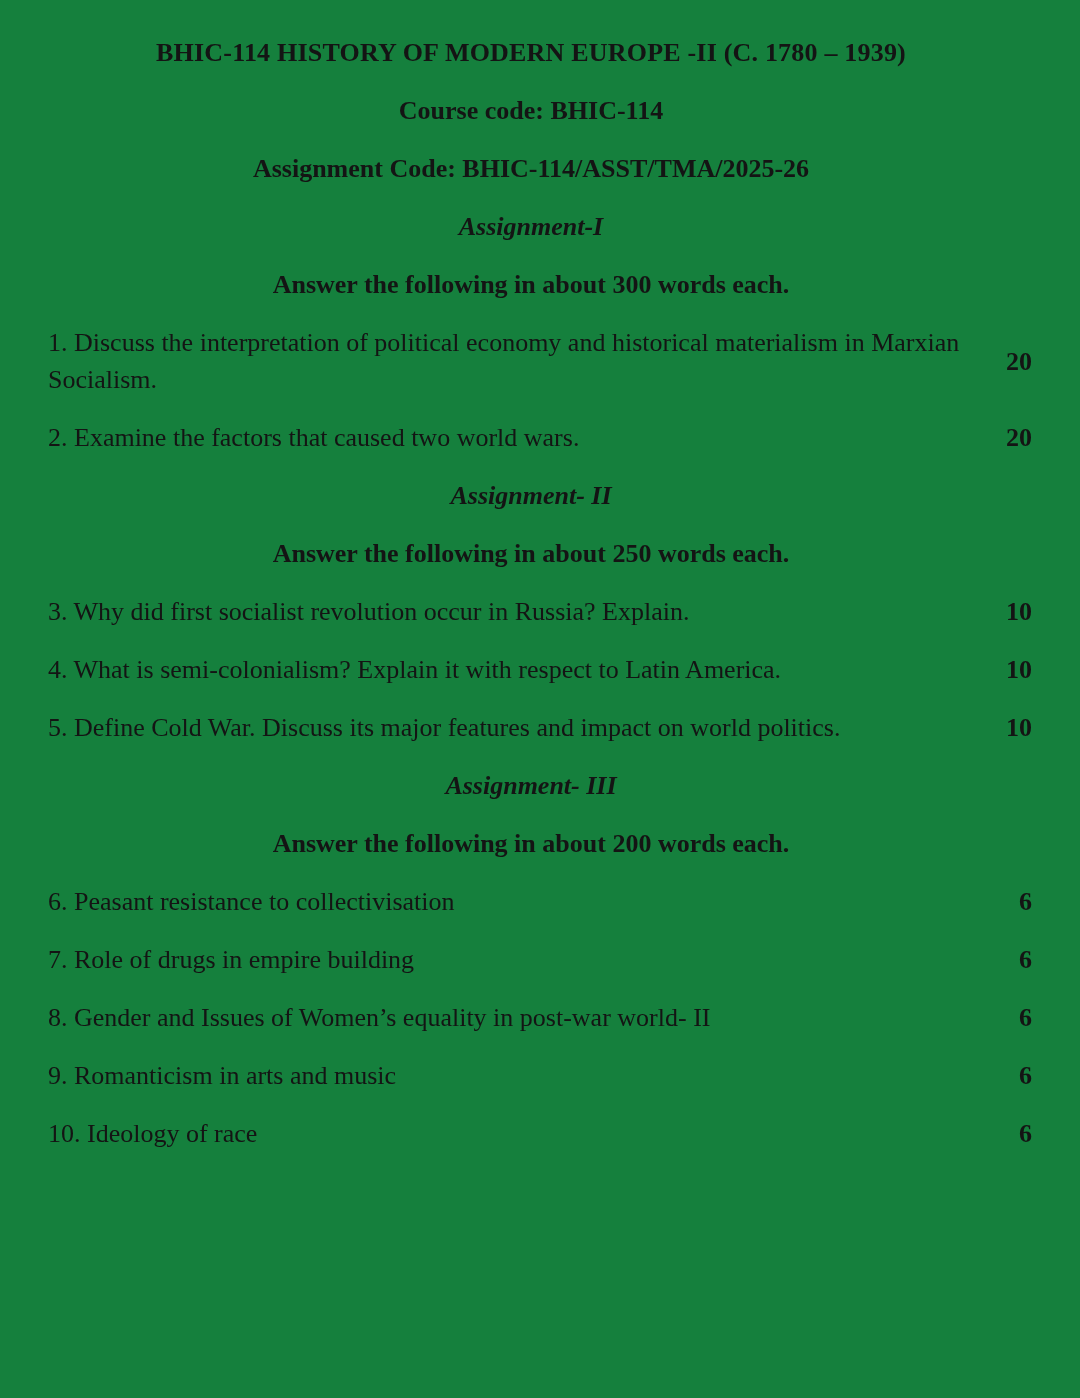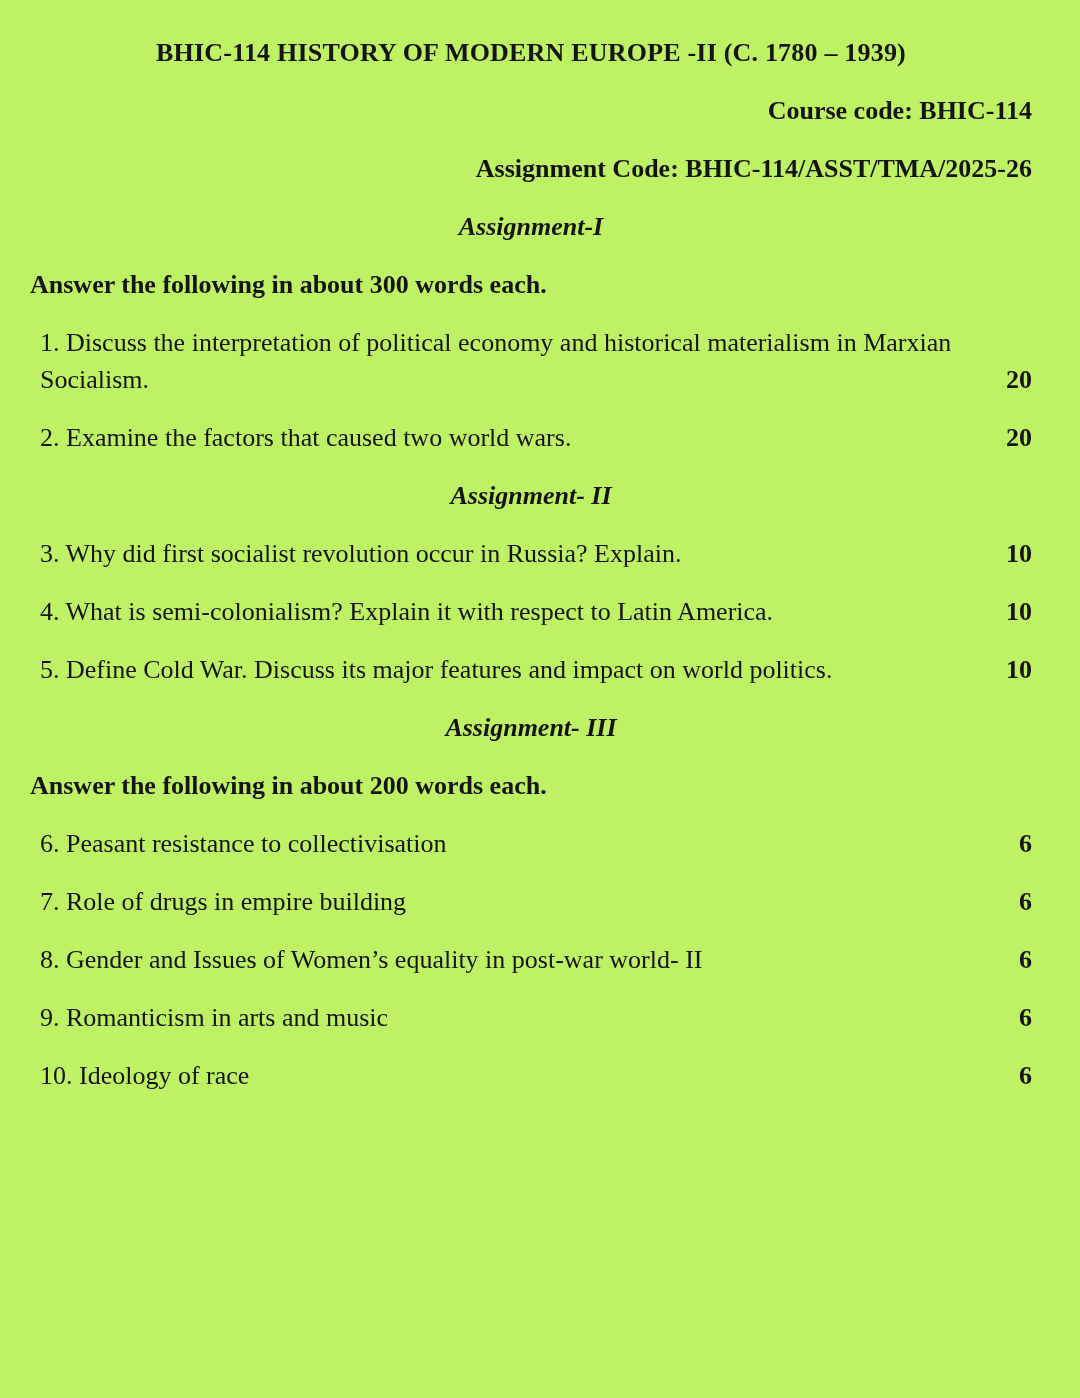--- a/index.html
+++ b/index.html
@@ -4,46 +4,47 @@
 <style>
   html, body {
     margin: 0;
     padding: 0;
     background: #ffffff;
   }
   .page {
     width: 1080px;
     height: 1398px;
     box-sizing: border-box;
-    background: #bef264;
+    background: #15803d;
     color: #141414;
     font-family: "Liberation Serif", "DejaVu Serif", serif;
     font-size: 26px;
     line-height: 37px;
     padding: 34px 48px 0 30px;
     overflow: hidden;
   }
   .page p, .page h1, .page h2, .page h3 {
     margin: 0 0 21px 0;
     font-size: 26px;
     line-height: 37px;
+    text-align: center;
   }
   h1.doc-title, h2.doc-subtitle {
     font-weight: bold;
     text-align: center;
     letter-spacing: 0.2px;
   }
   .meta-line { font-weight: bold; text-align: right; }
   .note { font-weight: bold; }
   .section-heading { font-weight: bold; text-align: center; font-style: italic; }
   .instruction { font-weight: bold; }
   .q-row {
     display: flex;
-    align-items: flex-end;
-    margin: 0 0 21px 8px;
+    align-items: center;
+    margin: 0 0 21px 16px;
   }
   .q-text {
     flex: 1 1 auto;
     padding-left: 2px;
   }
   .q-marks {
     flex: 0 0 auto;
     min-width: 34px;
     text-align: right;
     padding-left: 12px;
@@ -69,20 +70,21 @@
       <span class="q-marks">20</span>
     </div>
     <div class="q-row">
       <span class="q-text">2. Examine the factors that caused two world wars.</span>
       <span class="q-marks">20</span>
     </div>
   </section>
 
   <section>
     <h3 class="section-heading">Assignment- II</h3>
+    <p class="instruction">Answer the following in about 250 words each.</p>
     <div class="q-row">
       <span class="q-text">3. Why did first socialist revolution occur in Russia? Explain.</span>
       <span class="q-marks">10</span>
     </div>
     <div class="q-row">
       <span class="q-text">4. What is semi-colonialism? Explain it with respect to Latin America.</span>
       <span class="q-marks">10</span>
     </div>
     <div class="q-row">
       <span class="q-text">5. Define Cold War. Discuss its major features and impact on world politics.</span>

